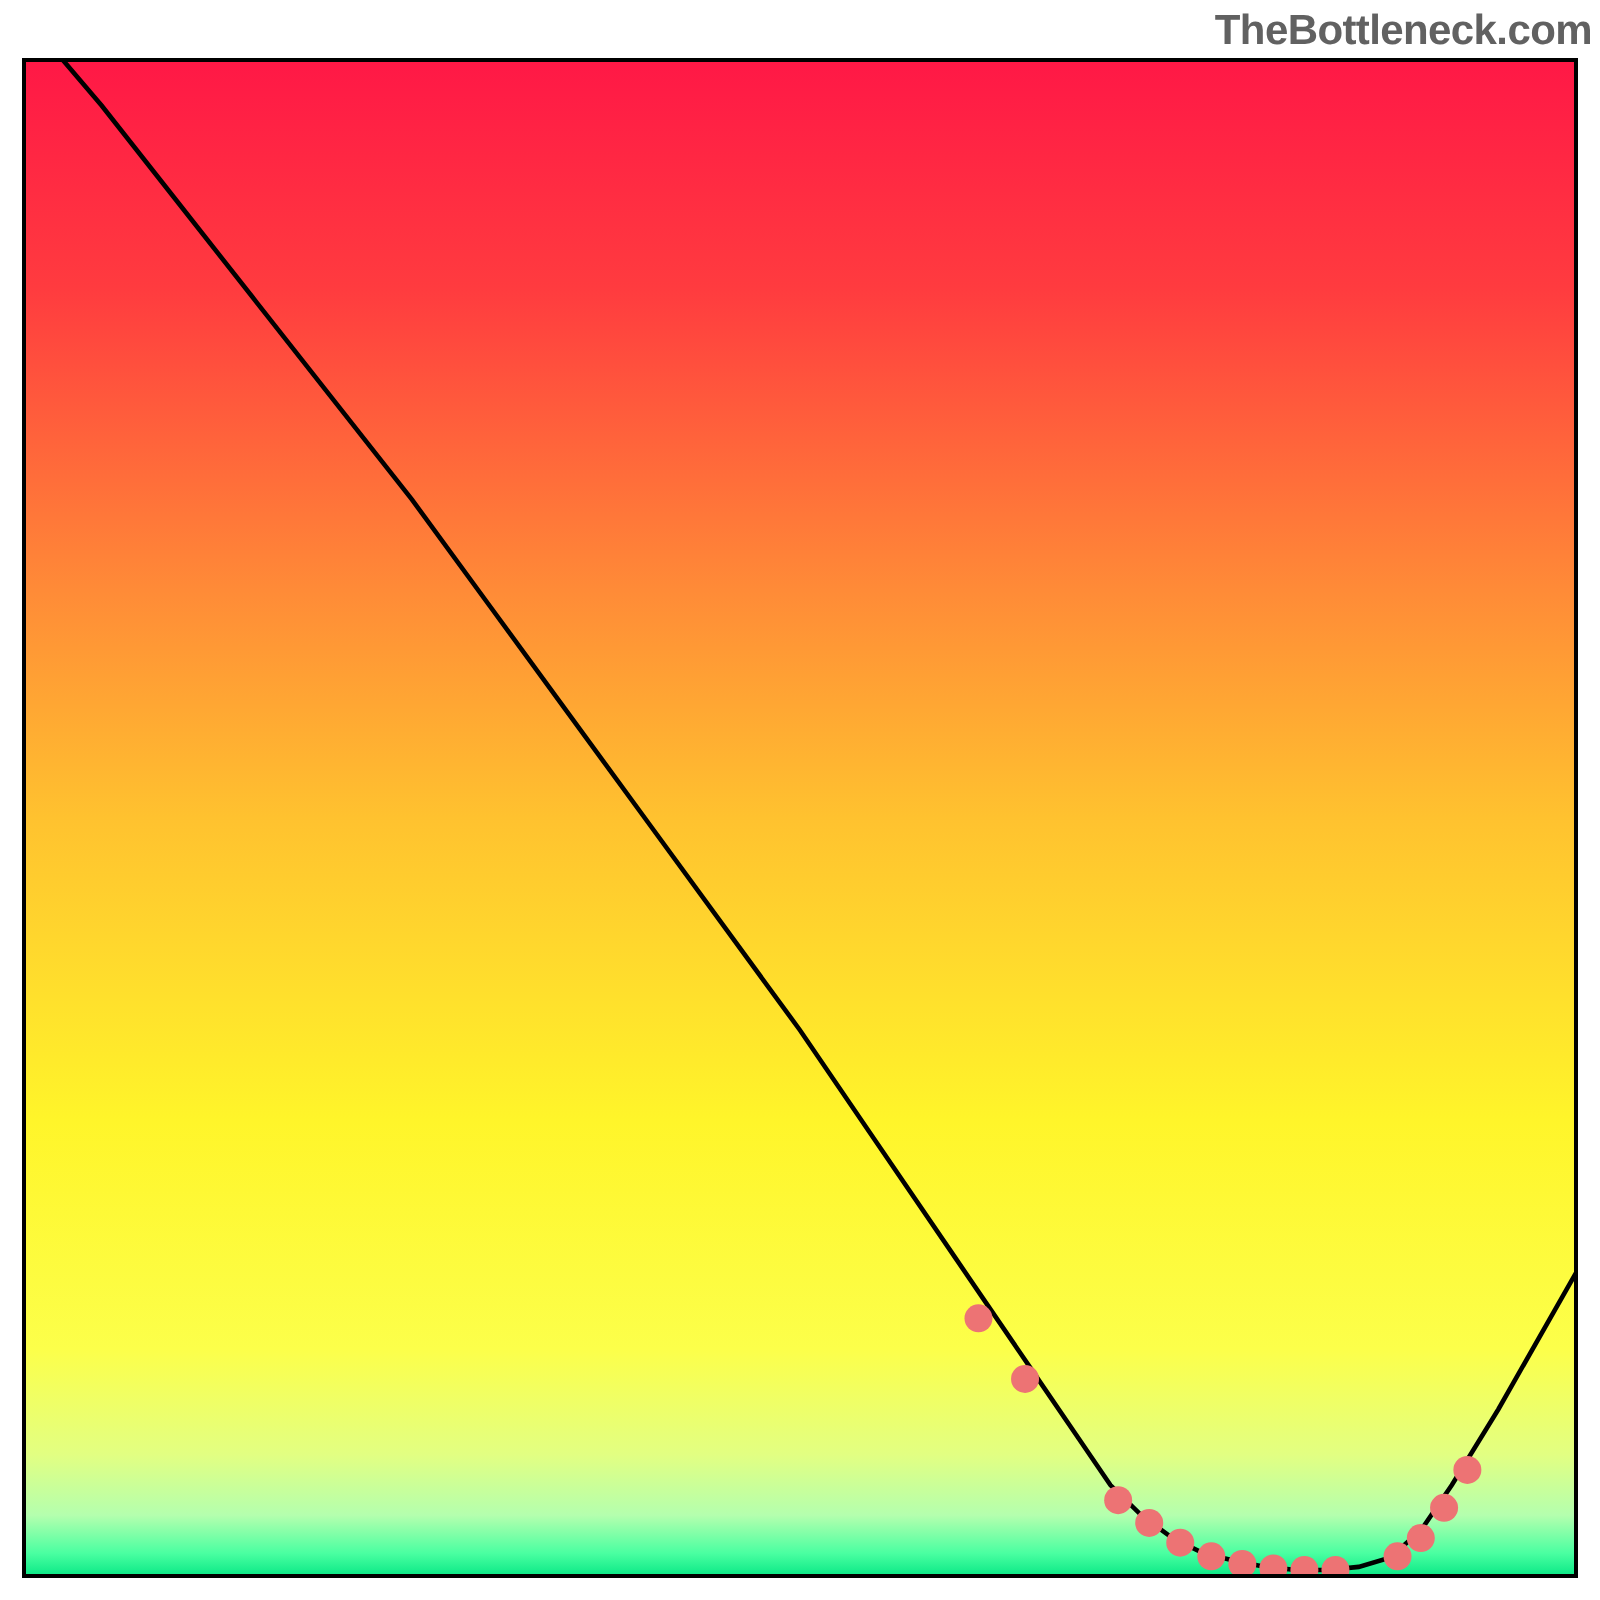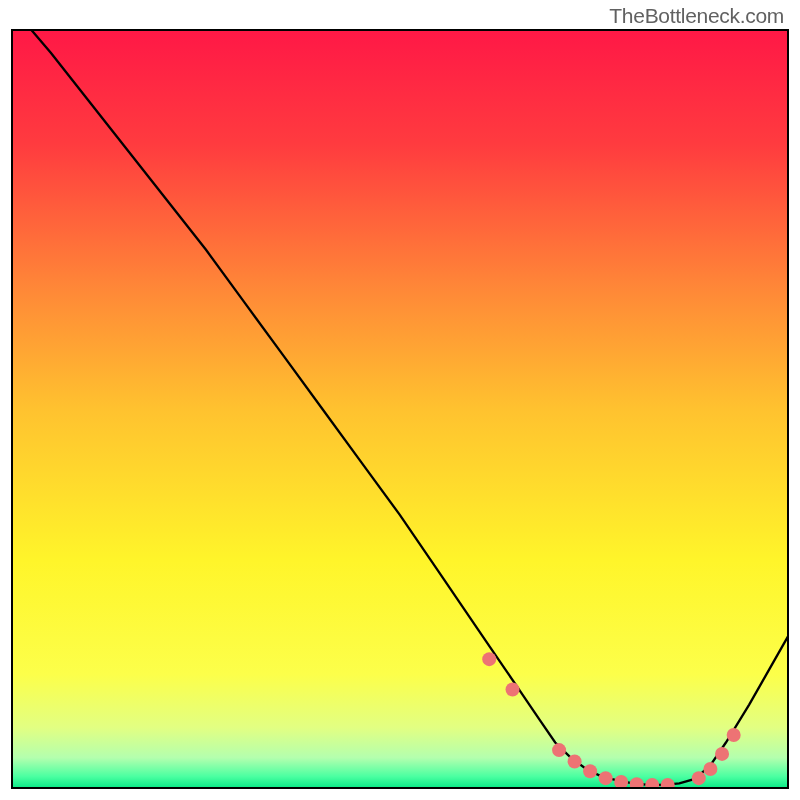--- a/index.html
+++ b/index.html
@@ -6,24 +6,24 @@
   body {
     width: 800px;
     height: 800px;
     background: #fff;
     position: relative;
     font-family: Arial, sans-serif;
   }
   .watermark {
     position: absolute;
     top: 4px;
-    right: 16px;
+    right: 4px;
     font-size: 21px;
     color: #616161;
-    font-weight: normal;
+    font-weight: bold;
     letter-spacing: -0.3px;
   }
   .chart-container {
     position: absolute;
     top: 0;
     left: 0;
     width: 800px;
     height: 800px;
   }
   svg { display: block; }

